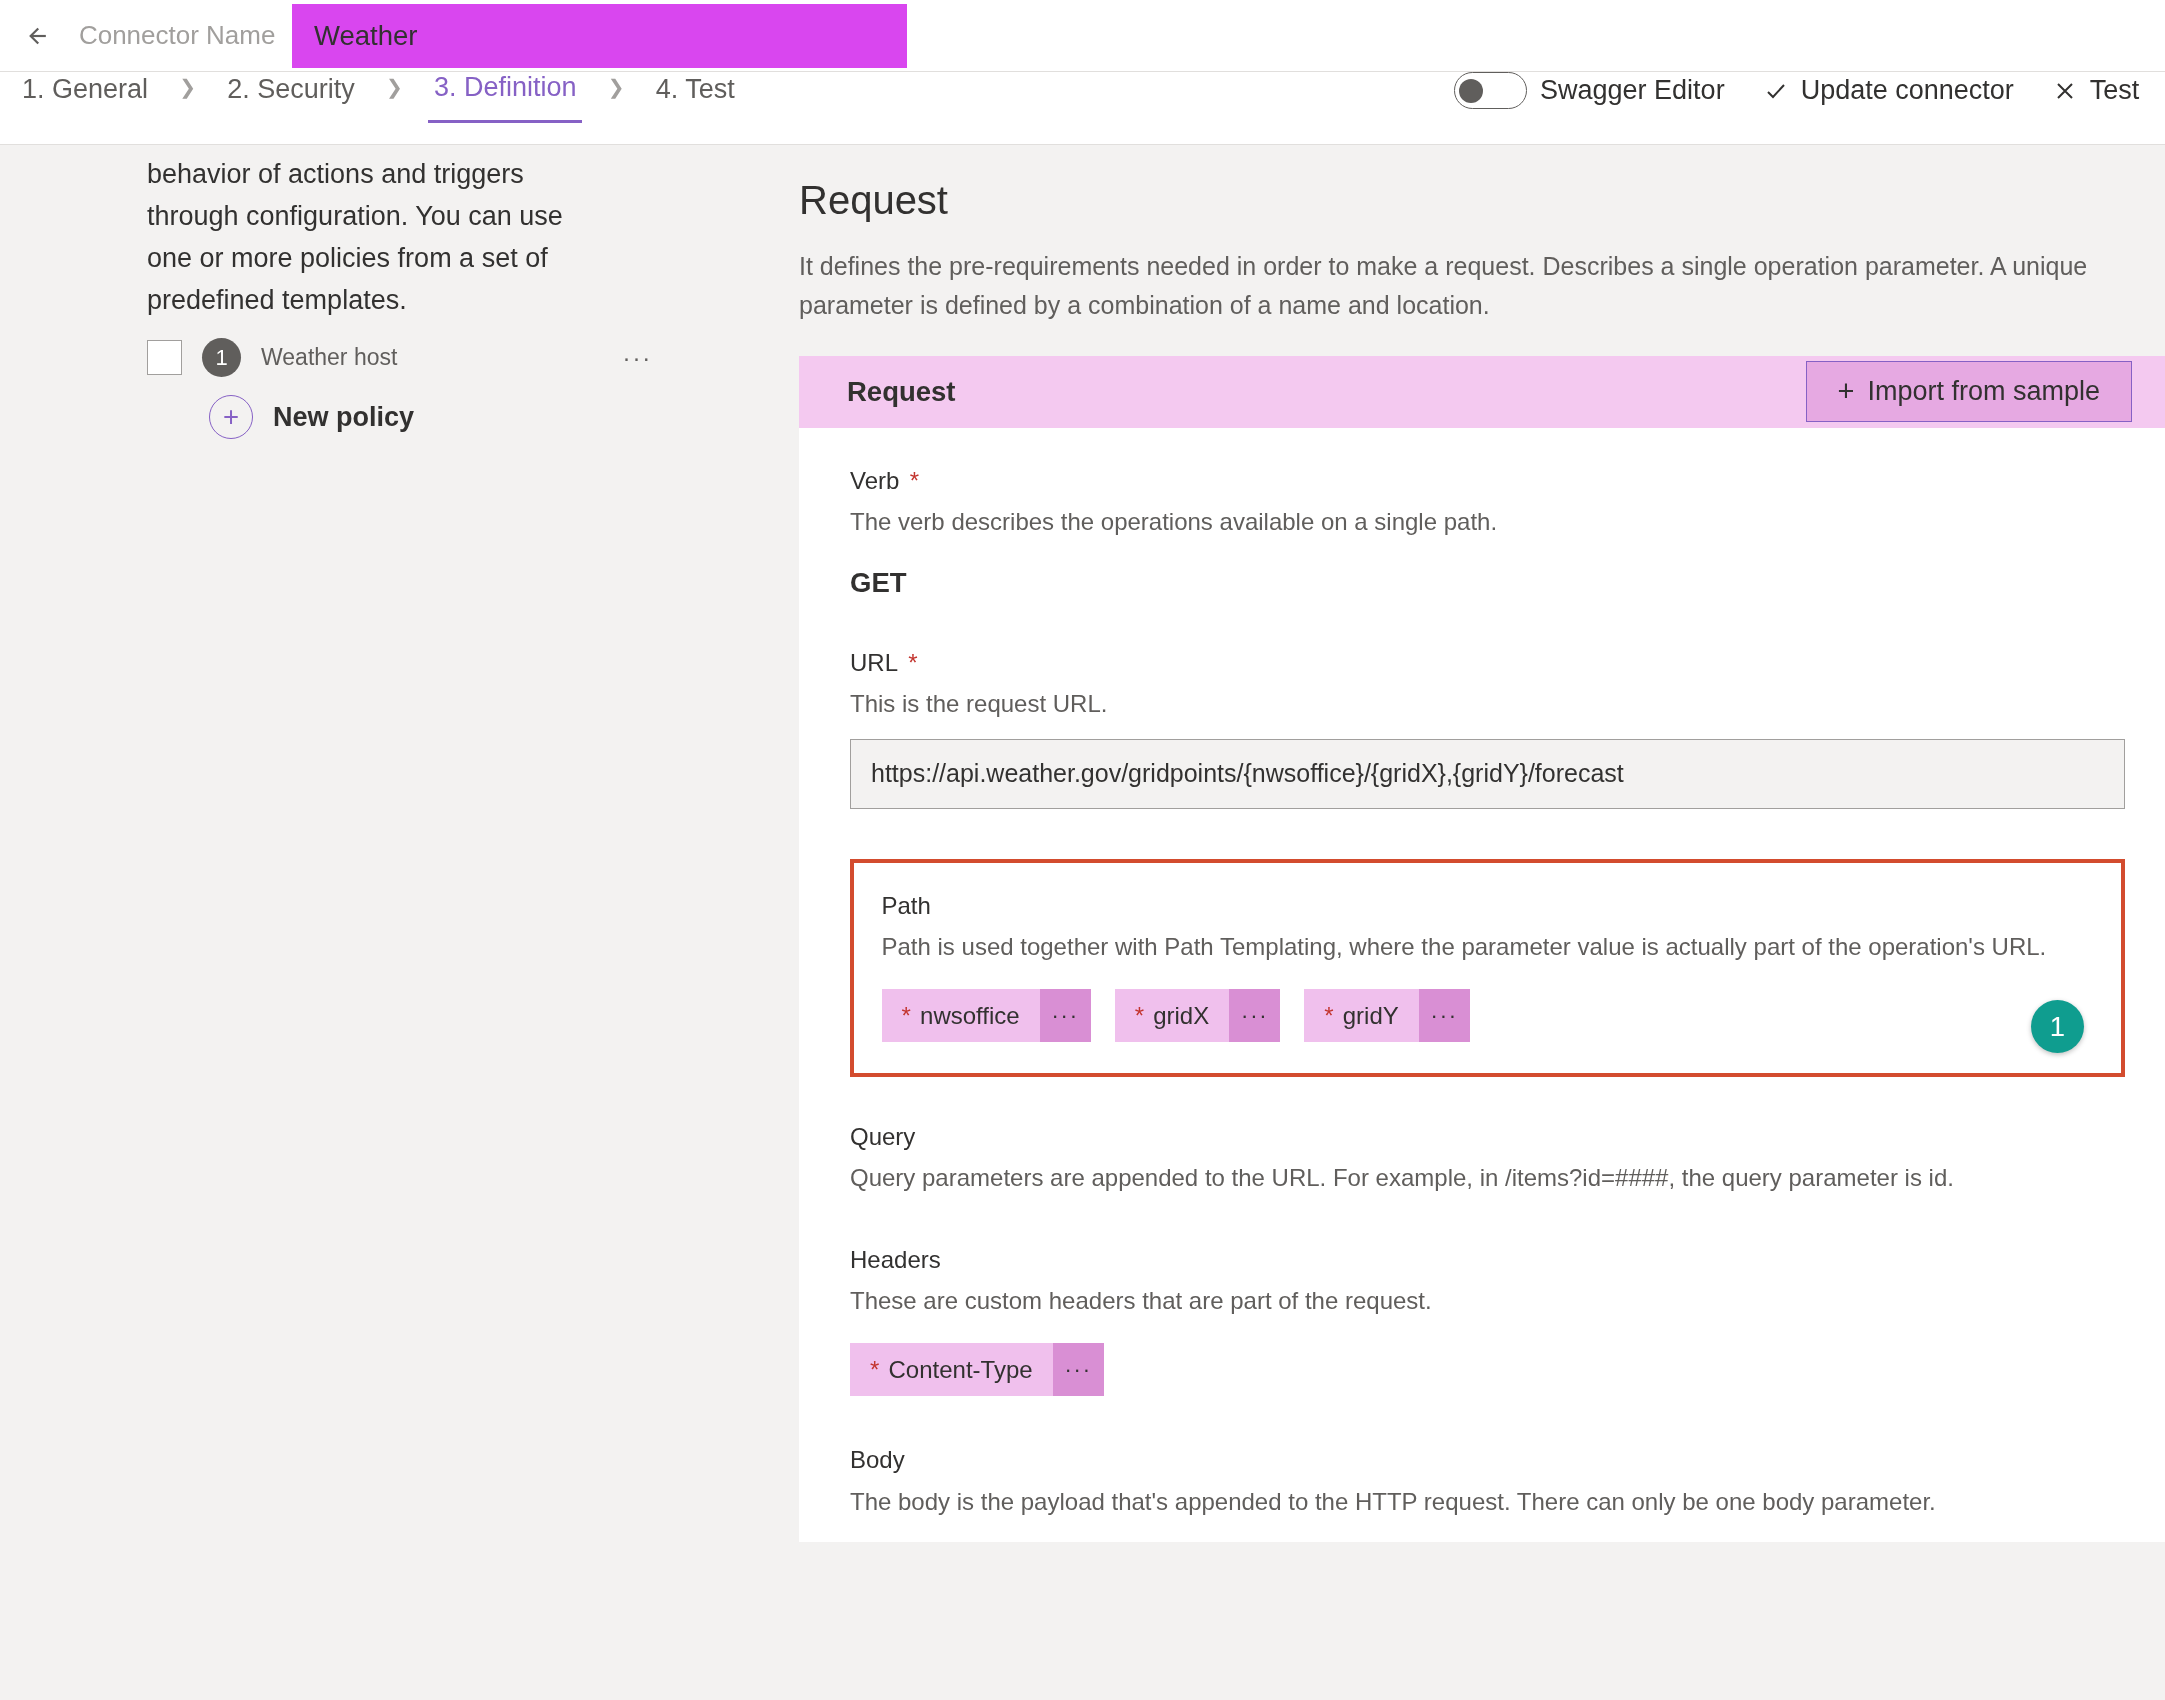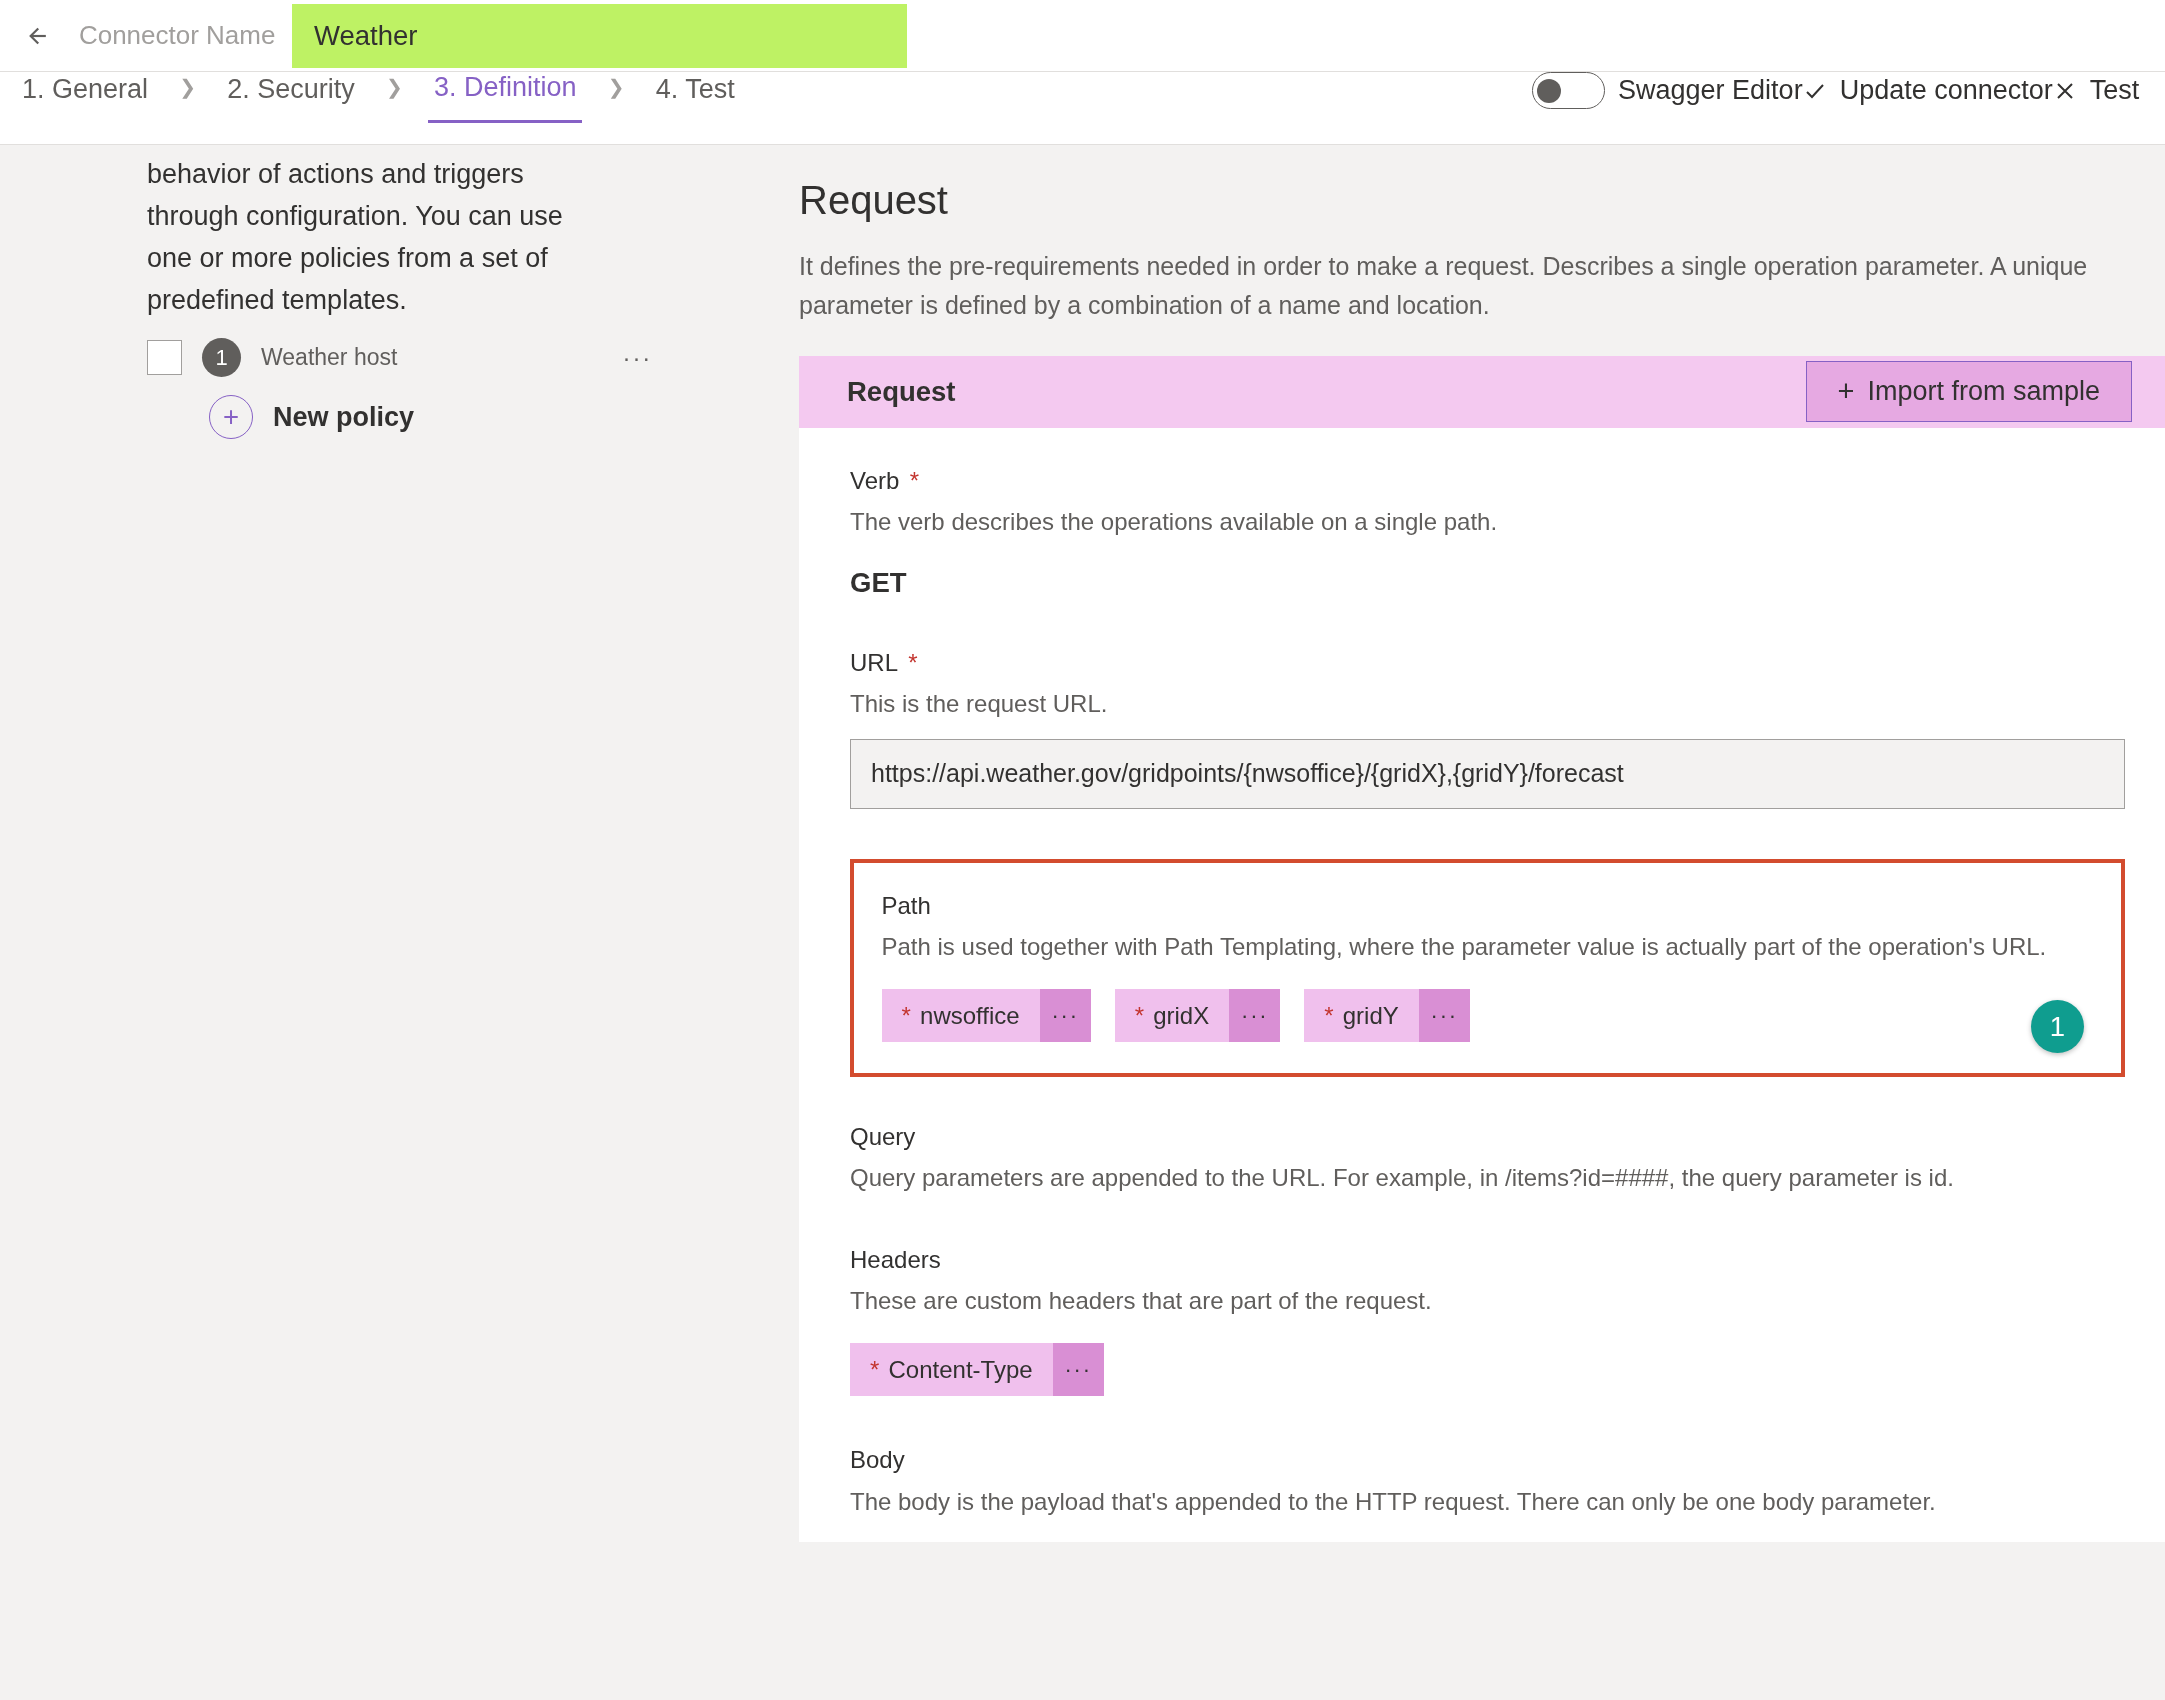--- a/index.html
+++ b/index.html
@@ -32,21 +32,21 @@
   .connector-label {
     font-size: 26px;
     color: #a19f9d;
     margin-right: 16.5px;
   }
   .connector-name-input {
     height: 64px;
     width: 615px;
     font-size: 27.5px;
     padding: 0 22px;
-    background: #bef264;
+    background: #d946ef;
     border: none;
     color: #323130;
   }
 
   
   .step-nav {
     display: flex;
     align-items: flex-start;
     height: 73px;
     padding: 0 16.5px;
@@ -63,21 +63,21 @@
   }
   .step-item.active {
     color: #8661c5;
     border-bottom: 3.7px solid #8661c5;
   }
   .step-chevron {
     color: #a19f9d;
     font-size: 20px; margin: 0 3.7px;
   }
   .step-spacer { flex: 1; }
-  .step-actions { display: flex; align-items: center; margin-right: 9.2px; }
+  .step-actions { display: flex; align-items: center; gap: 39px; margin-right: 9.2px; }
   .toggle {
     width: 73px; height: 37px; border-radius: 18.4px; border: 1.8px solid #605e5c;
     display: flex; align-items: center; padding: 3.7px; cursor: pointer;
     background: #fff;
   }
   .toggle .knob { width: 24px; height: 24px; border-radius: 50%; background: #605e5c; }
   .action-group { display: flex; align-items: center; gap: 13px; cursor: pointer; }
   .action-icon { width: 24px; height: 24px; display:flex; align-items:center; justify-content:center; }
   .action-label { font-size: 27px; color: #323130; }
 

